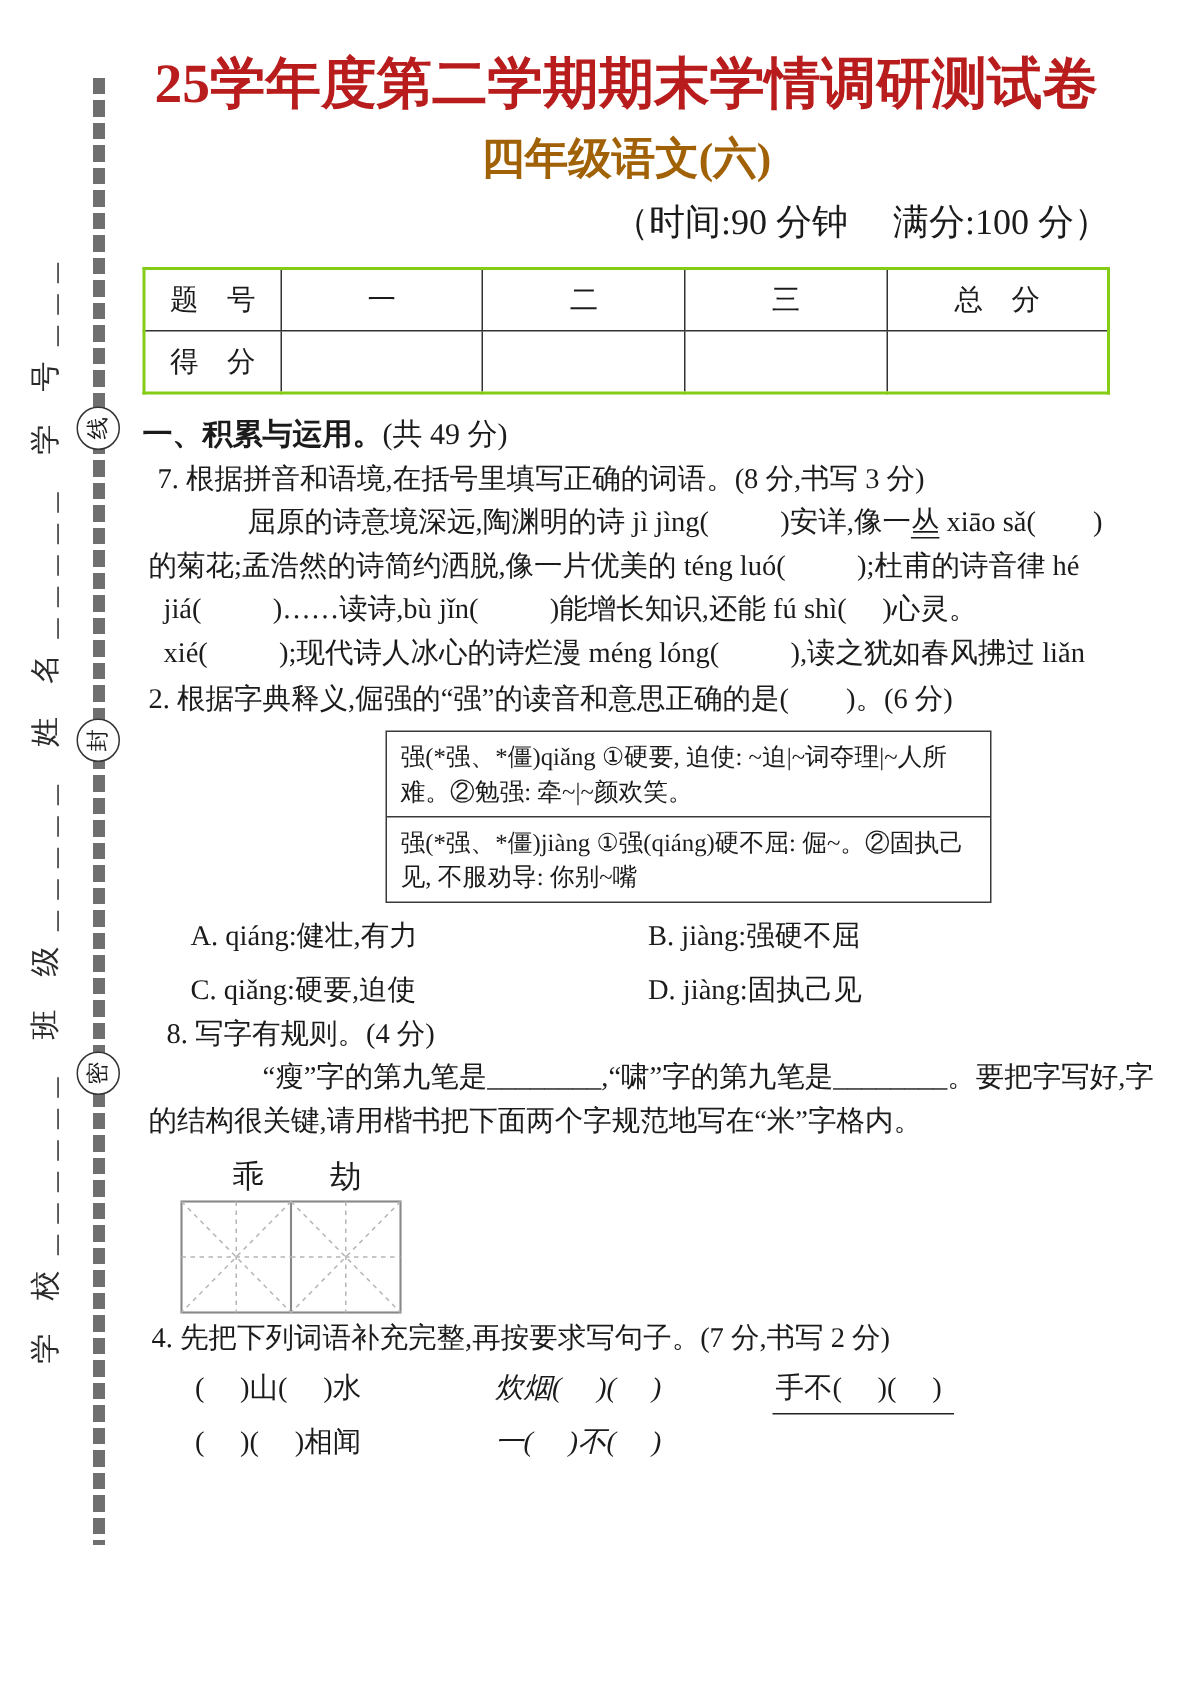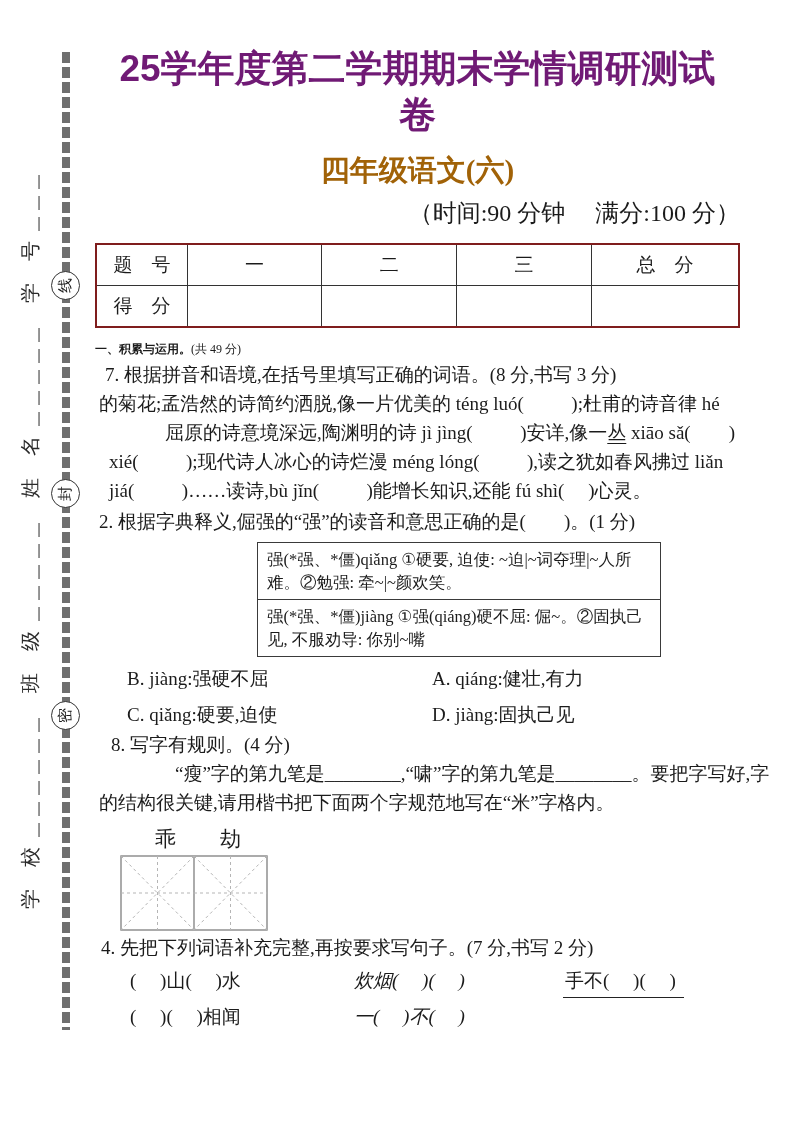--- a/index.html
+++ b/index.html
@@ -18,50 +18,50 @@
     background:repeating-linear-gradient(to bottom,#6f6f6f 0 11px,#ffffff 11px 15px);
   }
   .seal-char{
     position:absolute;left:51px;width:27px;height:27px;border:1.5px solid #333;border-radius:50%;
     background:#fff;display:flex;align-items:center;justify-content:center;
     font-size:15px;transform:rotate(-90deg);z-index:2;
   }
   .seal-char.c1{top:271px}.seal-char.c2{top:479px}.seal-char.c3{top:701px}
   
   .main{position:absolute;left:95px;top:34px;width:645px;}
-  .title{font-family:Liberation Sans, sans-serif;font-weight:900;
-    font-size:37px;text-align:center;margin:12px;line-height:1.25;color:#701a75;}
+  .title{font-family:Liberation Serif, serif;font-weight:900;
+    font-size:37px;text-align:center;margin:0;line-height:1.25;color:#b91c1c;}
   .subtitle{font-size:29px;font-weight:bold;text-align:center;margin:6px 0 0 0;color:#a16207;}
   .meta{font-size:24px;text-align:right;margin-top:6px;white-space:pre;}
   
   table.score{border-collapse:collapse;width:100%;margin-top:14px;table-layout:fixed;}
   table.score td{border:1px solid #333;height:38px;text-align:center;font-size:19px;white-space:pre;}
-  table.score{border:2px solid #7f1d1d;}
+  table.score{border:2px solid #84cc16;}
   td.c-head{width:14%;} td.c-one{width:21%;} td.c-two{width:21%;} td.c-three{width:21%;} td.c-total{width:23%;}
   
-  .sec-head{margin-top:13px;font-size:12px;white-space:pre;}
+  .sec-head{margin-top:13px;font-size:20px;white-space:pre;}
   .sec-head .b{font-weight:bold;}
   .stem{font-size:19px;line-height:28px;margin-top:3px;padding-left:10px;white-space:pre;}
   .pline{font-size:19px;line-height:29px;white-space:pre;padding-left:4px;}
   .pline.first{padding-left:70px;}
   .pline.first3{padding-left:80px;}
   .u{text-decoration:underline;text-underline-offset:4px;}
   
   .dict-box{margin:6px 0 0 162px;width:402px;border:1.5px solid #3a3a3a;}
   .dict-entry{padding:5px 9px;font-size:16.5px;line-height:23px;border-top:1.5px solid #3a3a3a;}
   .dict-entry:first-child{border-top:none;}
   .circ{display:inline-flex;width:16px;height:16px;border:1px solid #333;border-radius:50%;
     font-size:11px;line-height:1;align-items:center;justify-content:center;vertical-align:-2px;}
   
   .options{display:grid;grid-template-columns:305px 1fr;margin:9px 0 0 32px;row-gap:10px;font-size:19px;white-space:pre;}
   
   .hanzi-row{display:flex;gap:44px;margin:8px 0 2px 60px;font-size:21px;}
   .grid-wrap{margin-left:25px;line-height:0;}
   
-  .word-row{display:flex;font-size:19px;line-height:30px;white-space:pre;padding-left:35px;margin-top:4px;gap:24px;}
+  .word-row{display:flex;font-size:19px;line-height:30px;white-space:pre;padding-left:35px;margin-top:4px;}
   .word-row .w1{width:200px;} .word-row .w2{width:185px;font-style:italic;}
   .u-line{border-bottom:1.5px solid #222;padding:0 8px 1px 2px;}
 </style>
 </head>
 <body>
 
 <div class="seal-rail">学　校 ＿＿＿＿＿＿　班　级 ＿＿＿＿＿　姓　名 ＿＿＿＿＿　学　号 ＿＿＿</div>
 <div class="seal-line"></div>
 <div class="seal-char c1">线</div>
 <div class="seal-char c2">封</div>
@@ -88,33 +88,33 @@
       <td></td>
       <td></td>
       <td></td>
     </tr>
   </tbody>
     </table>
 
   <div class="sec-head"><span class="b">一、积累与运用。</span><span>(共 49 分)</span></div>
 
   <div class="stem">7. 根据拼音和语境,在括号里填写正确的词语。(8 分,书写 3 分)</div>
+  <div class="pline first"><span>屈原的诗意境深远,陶渊明的诗 jì jìng(          )安详,像一</span><span class="u">丛</span><span> xiāo sǎ(        )</span></div>
   <div class="pline">的菊花;孟浩然的诗简约洒脱,像一片优美的 téng luó(          );杜甫的诗音律 hé</div>
-  <div class="pline first"><span>屈原的诗意境深远,陶渊明的诗 jì jìng(          )安详,像一</span><span class="u">丛</span><span> xiāo sǎ(        )</span></div>
+  <div class="pline" style="padding-left:14px;">jiá(          )……读诗,bù jǐn(          )能增长知识,还能 fú shì(     )心灵。</div>
   <div class="pline first3" style="padding-left:14px;">xié(          );现代诗人冰心的诗烂漫 méng lóng(          ),读之犹如春风拂过 liǎn</div>
-  <div class="pline" style="padding-left:14px;">jiá(          )……读诗,bù jǐn(          )能增长知识,还能 fú shì(     )心灵。</div>
 
-  <div class="stem" style="padding-left:4px;">2. 根据字典释义,倔强的“强”的读音和意思正确的是(　　)。(1 分)</div>
+  <div class="stem" style="padding-left:4px;">2. 根据字典释义,倔强的“强”的读音和意思正确的是(　　)。(6 分)</div>
   <div class="dict-box">
     <div class="dict-entry">强(*强、*僵)qiǎng ①硬要, 迫使: ~迫|~词夺理|~人所难。②勉强: 牵~|~颜欢笑。</div>
     <div class="dict-entry">强(*强、*僵)jiàng ①强(qiáng)硬不屈: 倔~。②固执己见, 不服劝导: 你别~嘴</div>
   </div>
   <div class="options">
+    <span>A. qiáng:健壮,有力</span>
     <span>B. jiàng:强硬不屈</span>
-    <span>A. qiáng:健壮,有力</span>
     <span>C. qiǎng:硬要,迫使</span>
     <span>D. jiàng:固执己见</span>
   </div>
 
   <div class="stem" style="padding-left:16px;">8. 写字有规则。(4 分)</div>
   <div class="pline first3">“瘦”字的第九笔是________,“啸”字的第九笔是________。要把字写好,字</div>
   <div class="pline">的结构很关键,请用楷书把下面两个字规范地写在“米”字格内。</div>
   <div class="hanzi-row">
     <span>乖</span>
     <span>劫</span>

